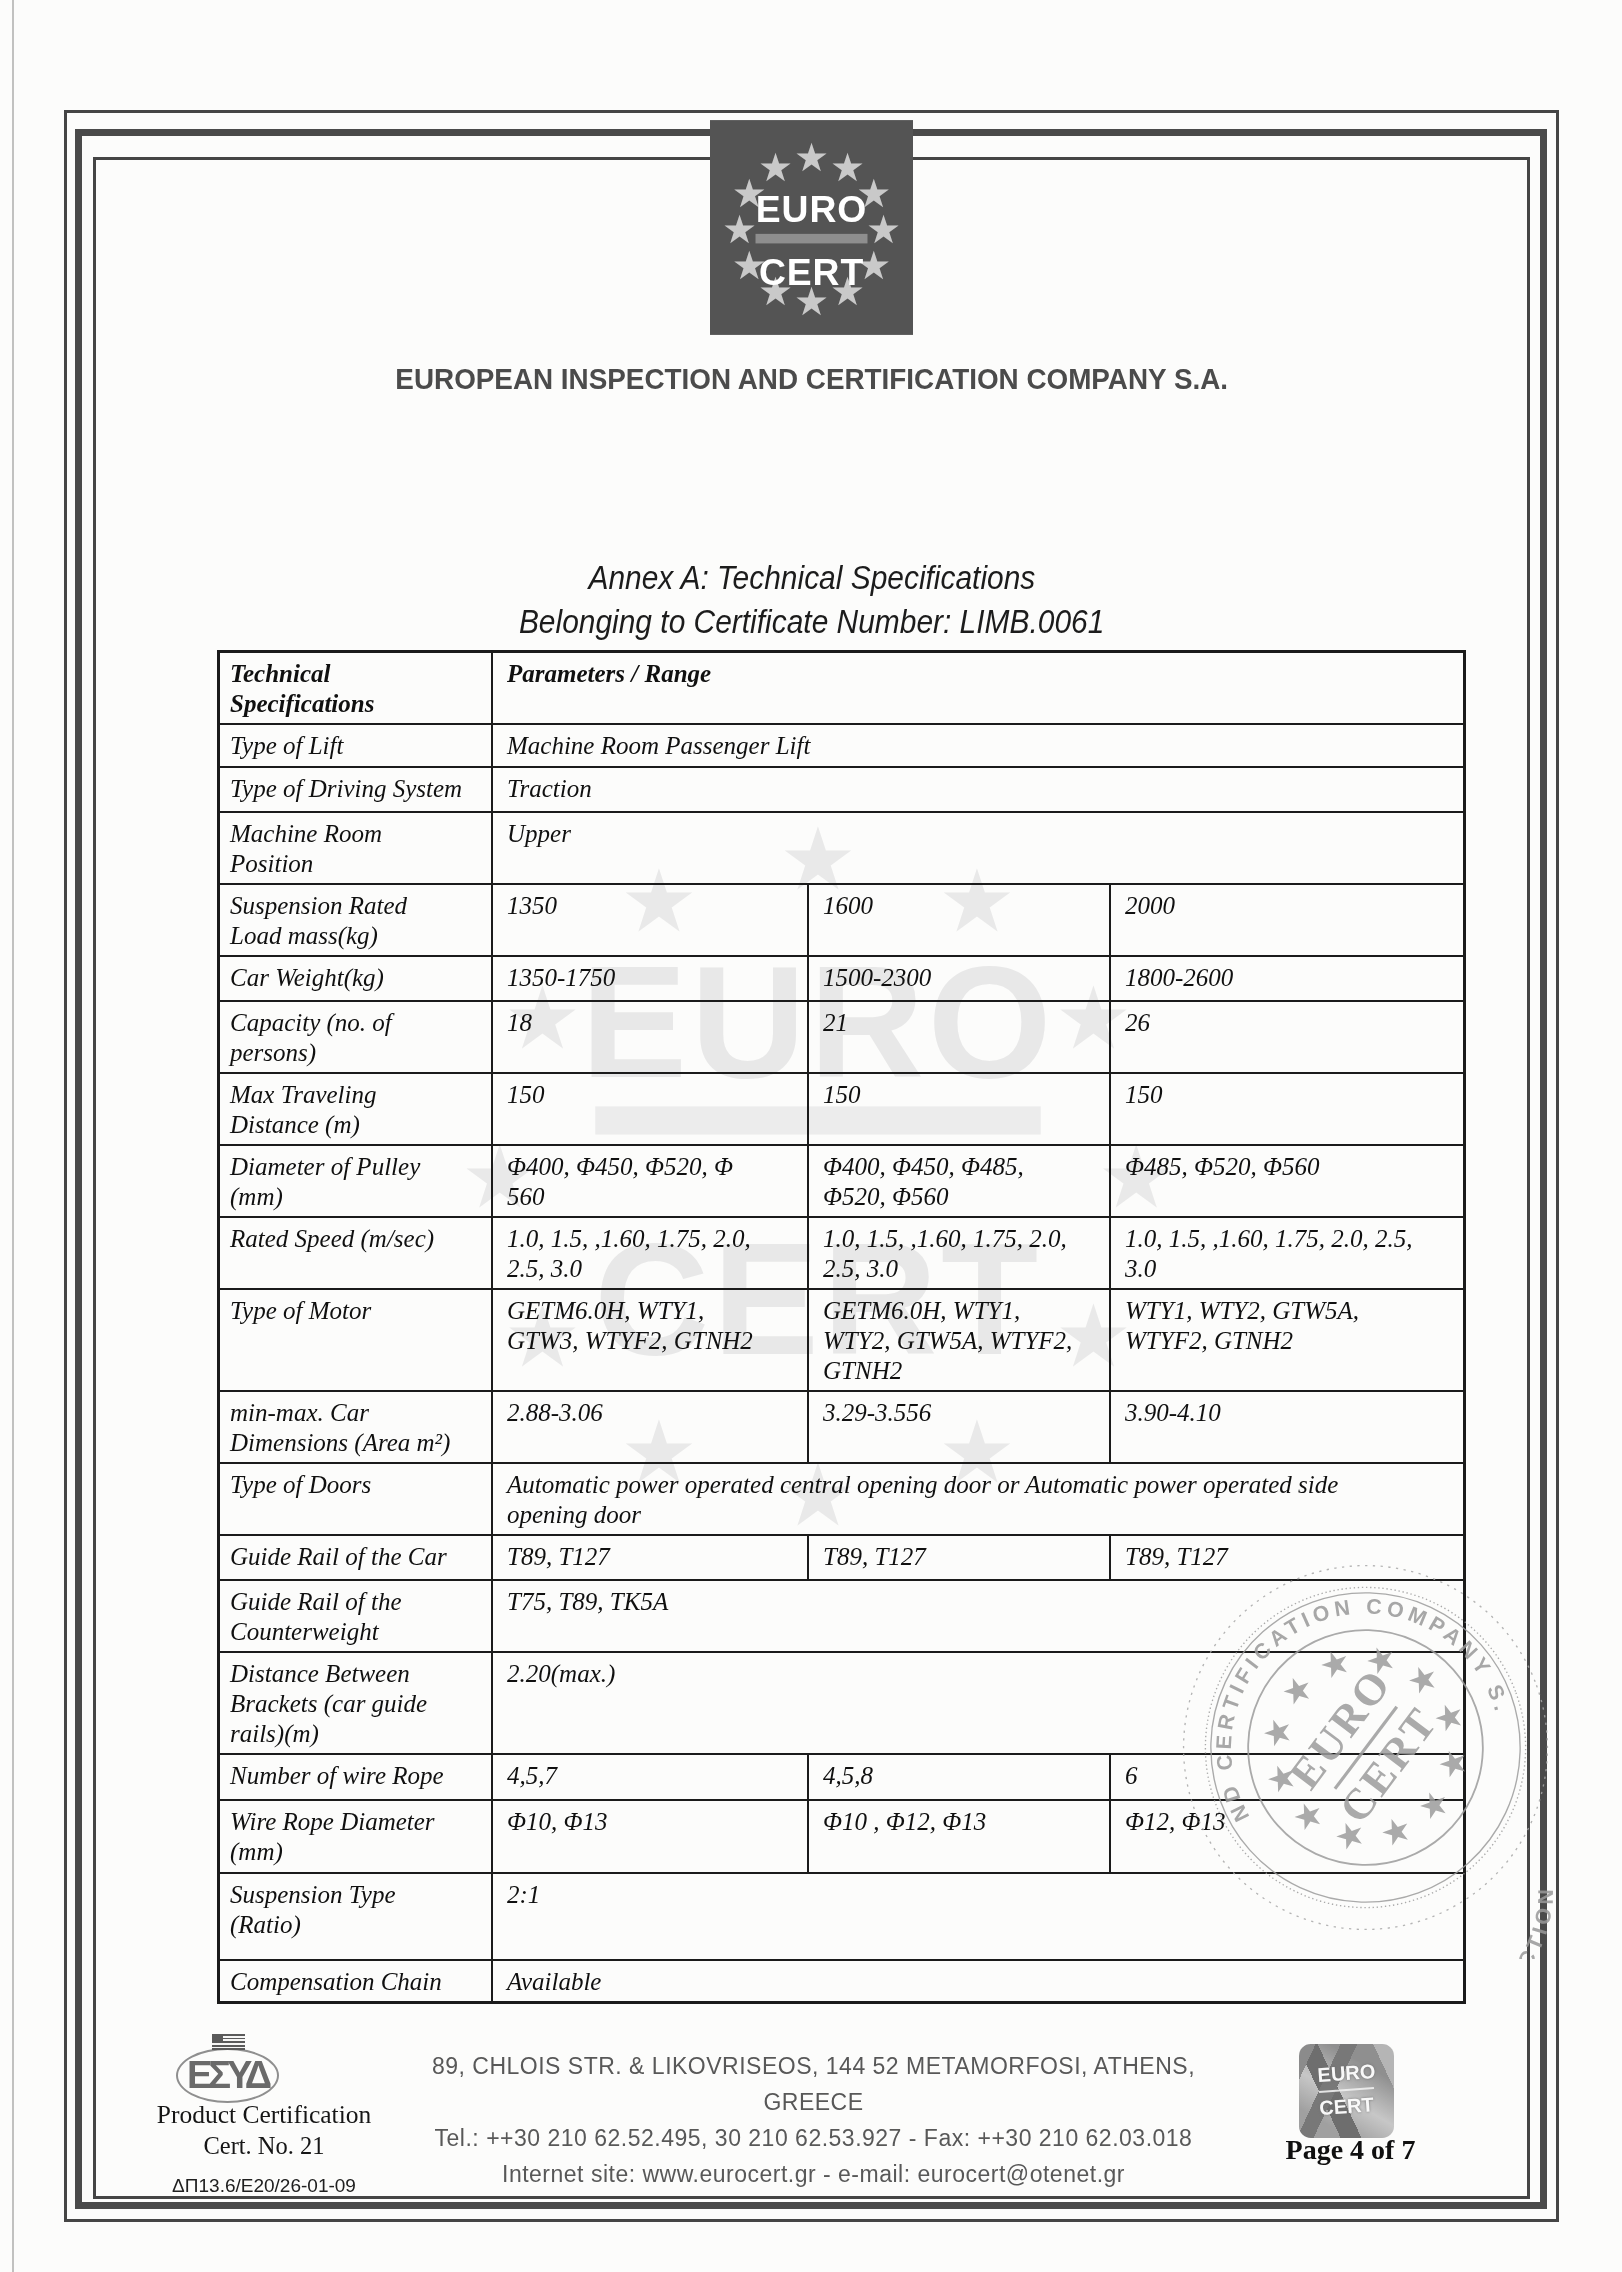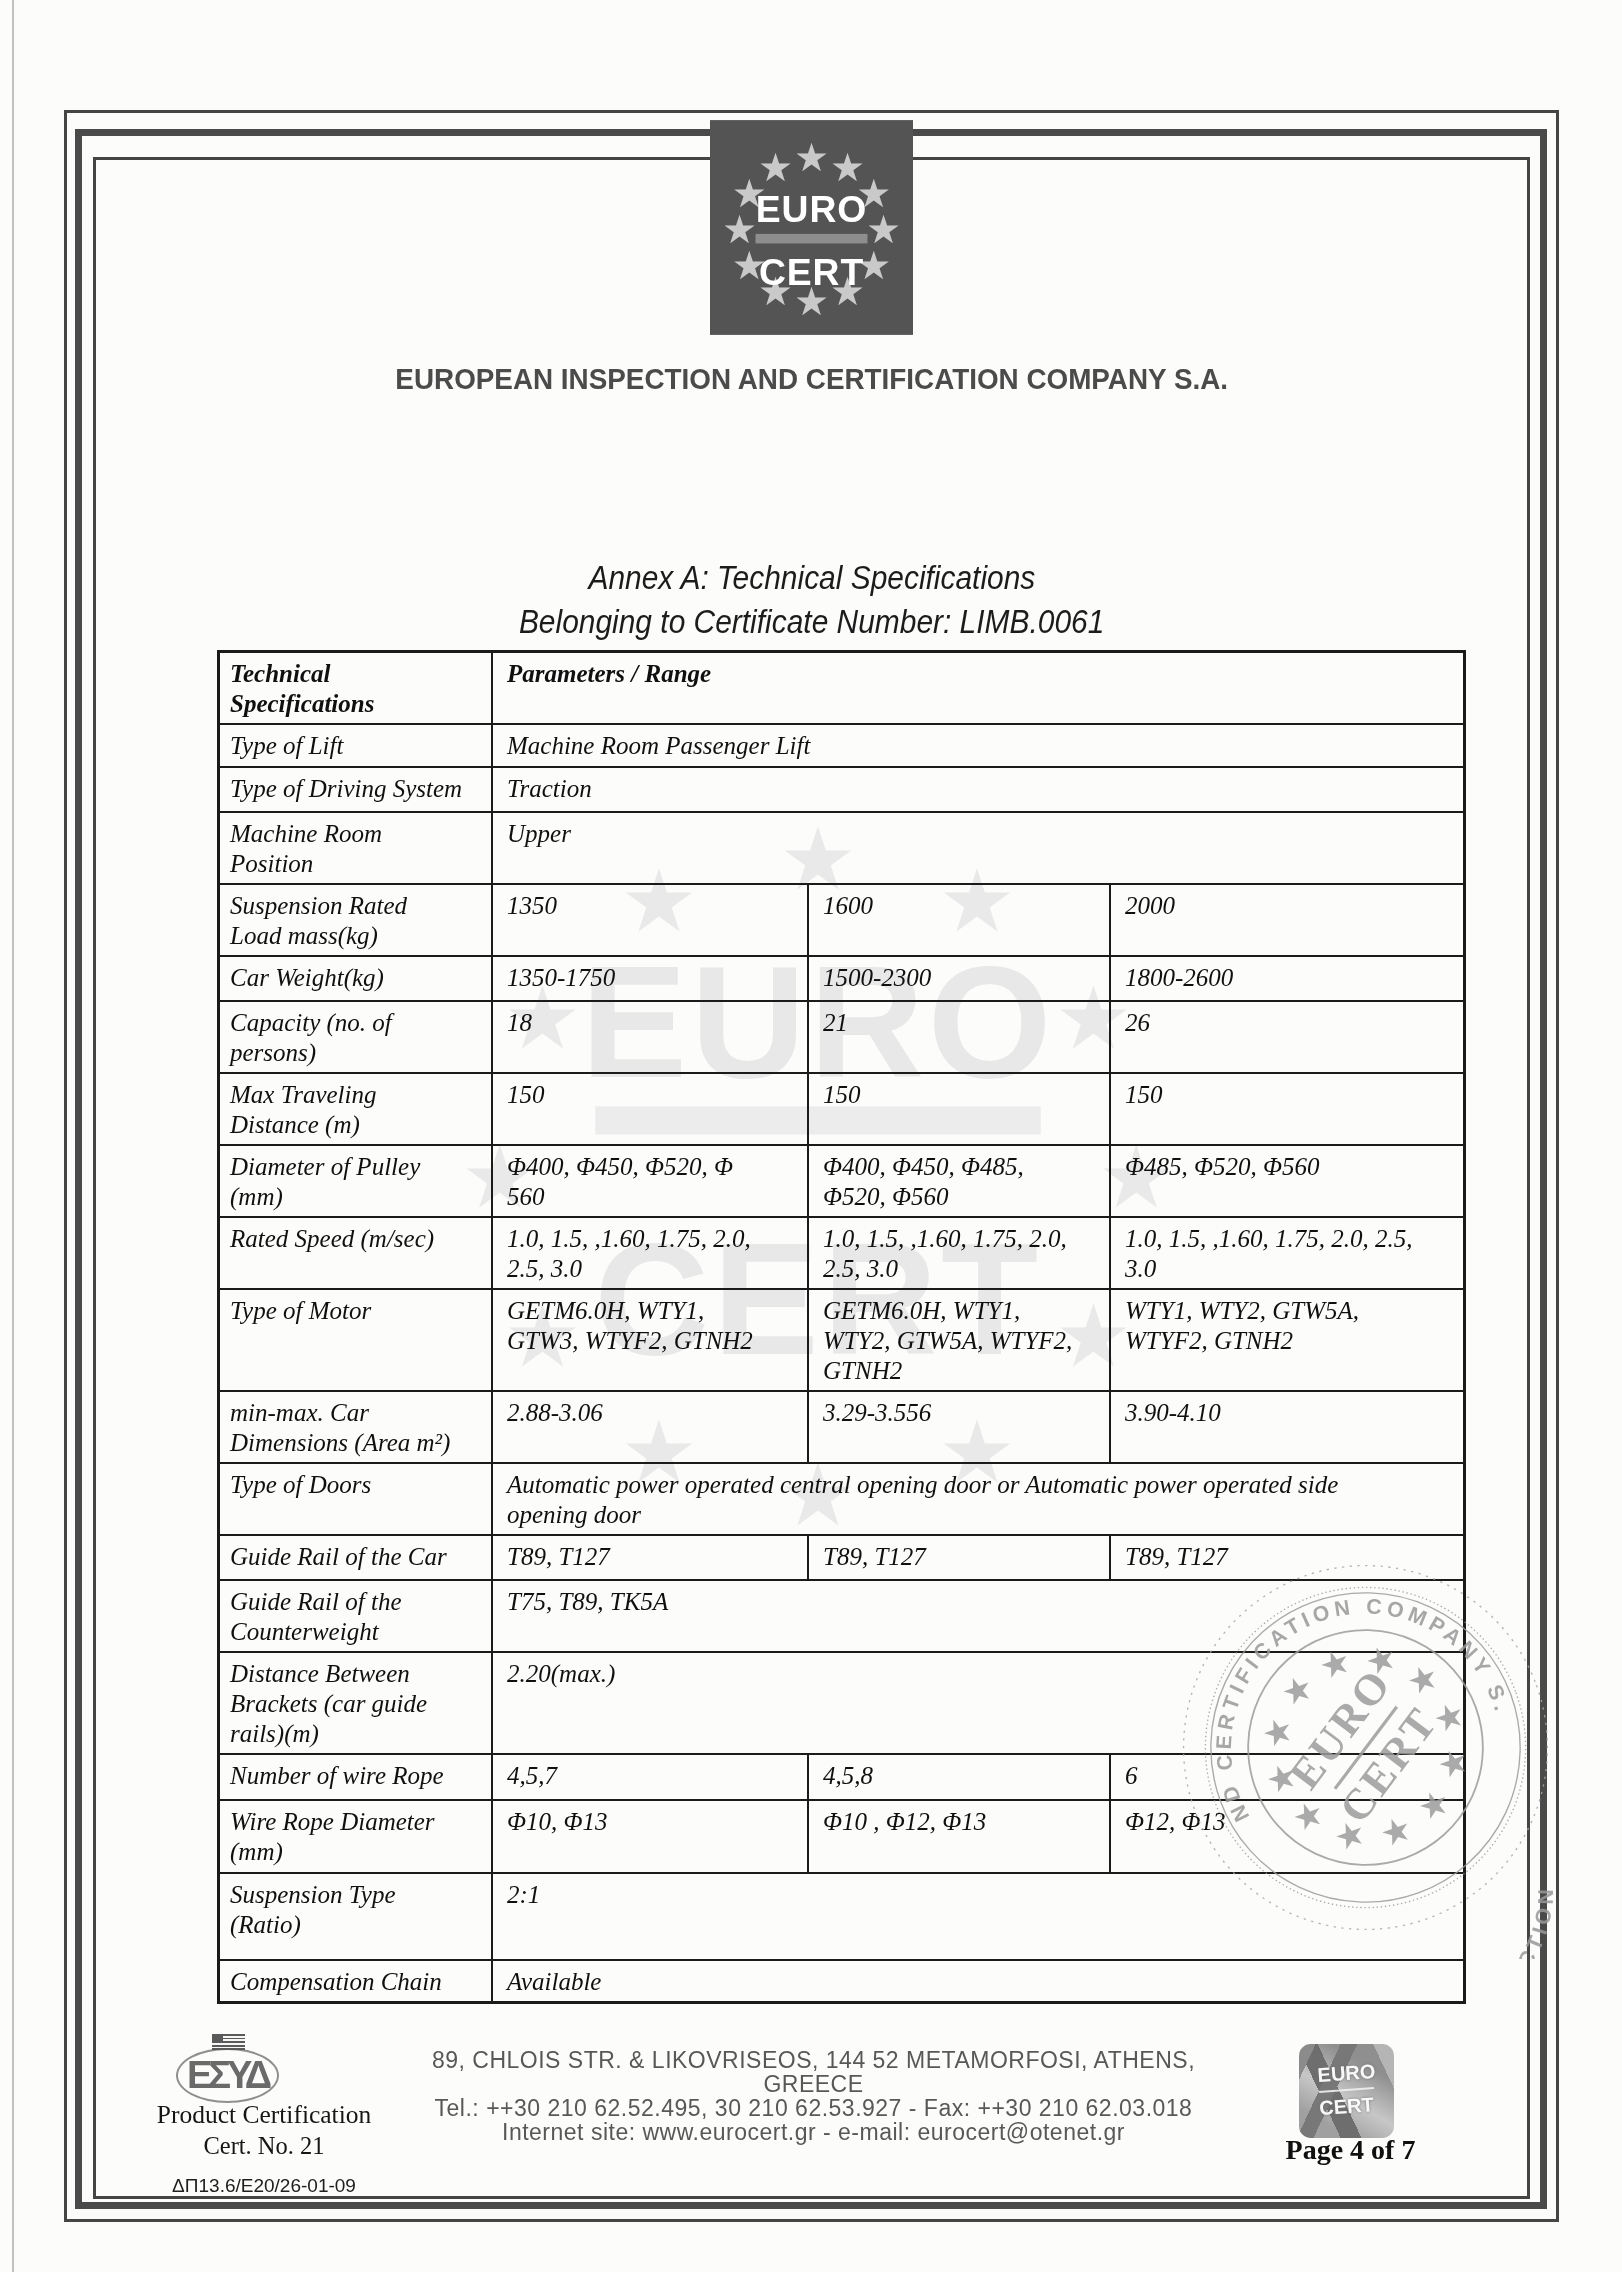--- a/index.html
+++ b/index.html
@@ -46,21 +46,21 @@
                 font-family:"Liberation Sans", sans-serif;font-weight:bold;font-size:38px;
                 letter-spacing:-4.1px;color:#6a6a6a;transform:scaleY(1.02);}
   #esyd-flag{position:absolute;left:212px;top:2034px;width:33px;height:16.4px;z-index:5;
              background:repeating-linear-gradient(180deg,#5a5a5a 0 1.8px,#f6f6f5 1.8px 3.6px);}
   #esyd-flag .canton{position:absolute;left:0;top:0;width:11px;height:8.2px;background:#5a5a5a;}
   .esyd-text{position:absolute;left:114px;width:300px;text-align:center;color:#161616;}
   #esyd-label1{top:2100px;font-size:25.5px;}
   #esyd-label2{top:2132px;font-size:24.5px;}
   #esyd-label3{top:2158px;font-size:19px;font-family:"Liberation Sans", sans-serif;color:#202020;margin-top:17px;}
   #address{position:absolute;left:402px;top:2048px;width:823px;text-align:center;
-           font-family:"Liberation Sans", sans-serif;font-size:23px;line-height:24px;
+           font-family:"Liberation Sans", sans-serif;font-size:23px;line-height:36px;
            color:#585858;letter-spacing:0.5px;}
   #hologram{position:absolute;left:1299px;top:2044px;width:95px;height:94px;border-radius:11.8px;
             overflow:hidden;z-index:3;
             background:
               linear-gradient(115deg,#8b8b8b 12%,rgba(0,0,0,0) 12% 30%,#787878 30% 42%,rgba(0,0,0,0) 42%),
               linear-gradient(245deg,#b5b5b5 15%,rgba(0,0,0,0) 15% 55%,#6e6e6e 55% 70%,rgba(0,0,0,0) 70%),
               linear-gradient(30deg,#a0a0a0 20%,#c7c7c7 45%,#8f8f8f 75%);}
   #hologram .h-text{position:absolute;left:0;width:95px;text-align:center;
             font-family:"Liberation Sans", sans-serif;font-weight:bold;font-size:20px;
             color:rgba(255,255,255,.95);transform:rotate(-4deg);text-shadow:0 0 2.7px #6f6f6f;}

